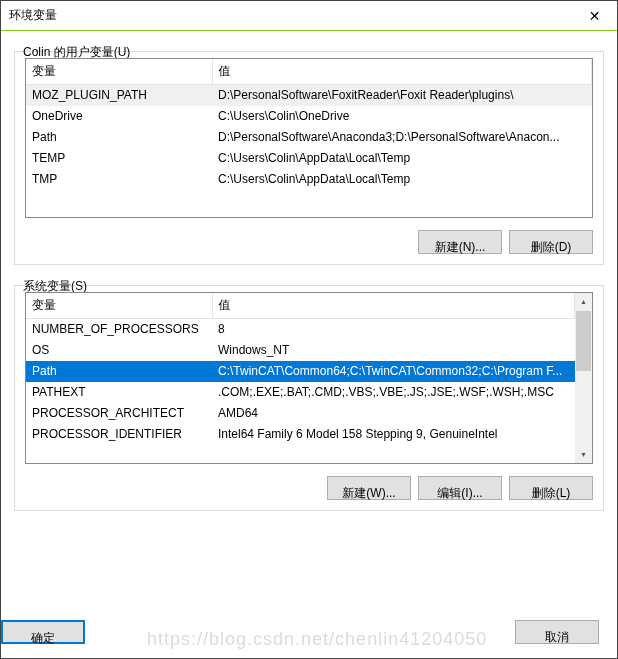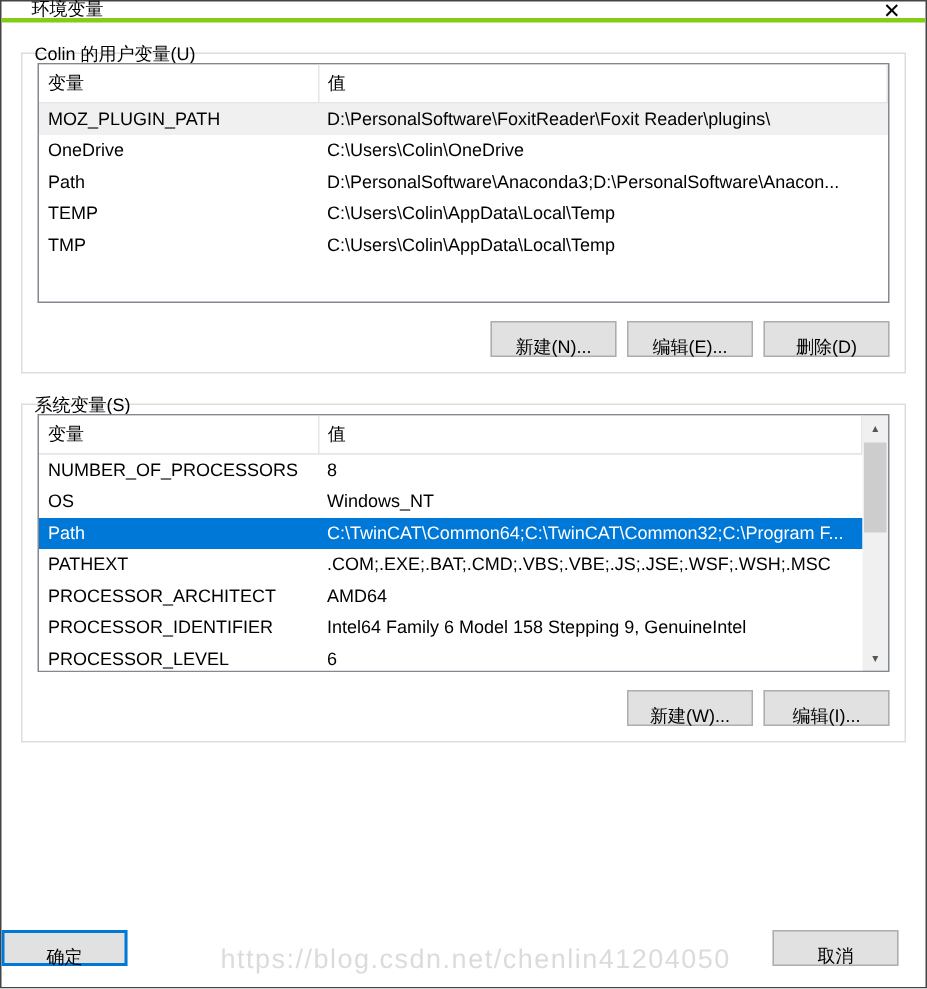--- a/index.html
+++ b/index.html
@@ -14,25 +14,25 @@
 }
 .window {
   width: 618px;
   height: 659px;
   border: 1px solid #444;
   display: flex;
   flex-direction: column;
   background: #fff;
 }
 .titlebar {
-  height: 14px;
+  height: 30px;
   display: flex;
   align-items: center;
-  padding-left: 20px;
-  border-bottom: 3px solid #84cc16;
+  padding-left: 8px;
+  border-bottom: 1px solid #84cc16;
   font-size: 12px;
 }
 .titlebar .title { flex: 1; }
 .titlebar .close {
   width: 45px;
   height: 30px;
   display: flex;
   align-items: center;
   justify-content: center;
   font-size: 14px;
@@ -207,21 +207,20 @@
               <tr>
                 <td>TMP</td>
                 <td>C:\Users\Colin\AppData\Local\Temp</td>
               </tr>
             </tbody>
         </table>
       </div>
 
       <div class="button-row">
         <button>新建(N)...</button>
-        <button>编辑(E)...</button>
         <button>删除(D)</button>
       </div>
     </div>
 
     <div class="spacer"></div>
 
     <div class="fieldset">
       <span class="legend">系统变量(S)</span>
 
       <div class="table-wrap system">
@@ -250,36 +249,33 @@
                 <td>.COM;.EXE;.BAT;.CMD;.VBS;.VBE;.JS;.JSE;.WSF;.WSH;.MSC</td>
               </tr>
               <tr>
                 <td>PROCESSOR_ARCHITECT</td>
                 <td>AMD64</td>
               </tr>
               <tr>
                 <td>PROCESSOR_IDENTIFIER</td>
                 <td>Intel64 Family 6 Model 158 Stepping 9, GenuineIntel</td>
               </tr>
-              <tr>
-                <td>PROCESSOR_LEVEL</td>
-                <td>6</td>
-              </tr>
             </tbody>
         </table>
         <div class="scrollbar">
           <div class="arrow">▴</div>
           <div class="thumb"></div>
           <div class="arrow" style="position:absolute;bottom:0">▾</div>
         </div>
       </div>
 
       <div class="button-row">
         <button>新建(W)...</button>
         <button>编辑(I)...</button>
+        <button>删除(L)</button>
       </div>
     </div>
 
   </div>
 
   <div class="bottom-buttons" style="position:relative">
     <span class="watermark">https://blog.csdn.net/chenlin41204050</span>
     <button class="primary">确定</button>
     <button>取消</button>
   </div>

